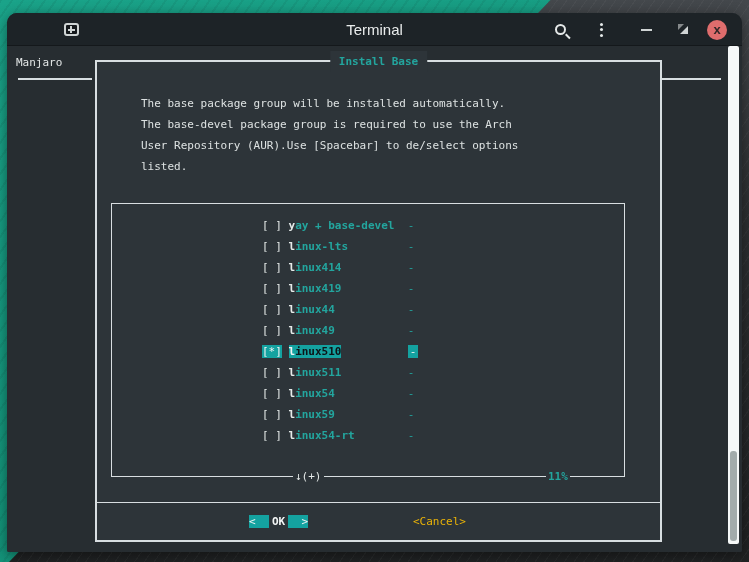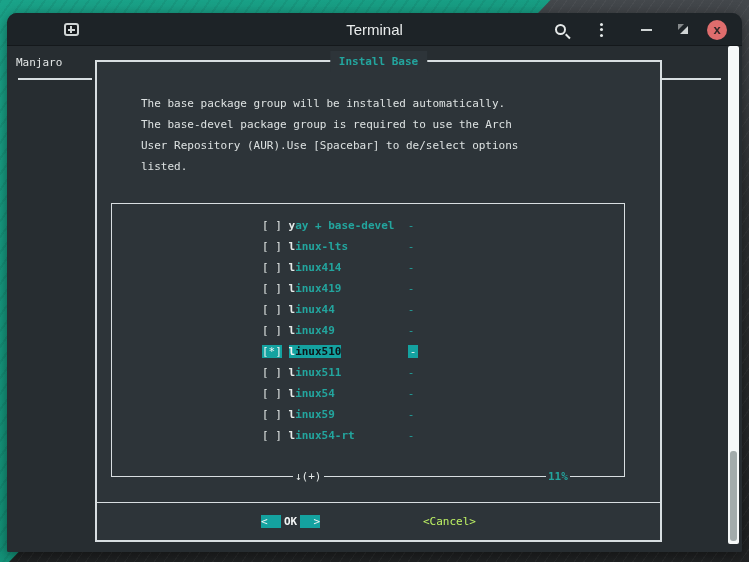--- a/index.html
+++ b/index.html
@@ -85,24 +85,24 @@
   .chk-row.sel .rest{color:var(--sel-dark);}
   .chk-row.sel .dash{background:var(--accent);color:#eef3f3;padding:0 2px;}
 
   .more-ind{position:absolute;left:181px;bottom:-11px;background:var(--dlg-bg);padding:0 2px;color:#e5eae9;}
   .pct{position:absolute;left:434px;bottom:-11px;background:var(--dlg-bg);padding:0 2px;
     color:var(--teal-text);font-weight:700;}
 
   .btn-sep{position:absolute;left:0;right:0;top:440px;height:1px;background:var(--line);}
   .btn-row{position:absolute;left:0;right:0;top:449px;height:21px;
     font-family:"DejaVu Sans Mono","Liberation Mono",monospace;}
-  .ok-btn{position:absolute;left:152px;white-space:pre;cursor:default;margin-left:12px;}
+  .ok-btn{position:absolute;left:152px;white-space:pre;cursor:default;}
   .ok-seg{background:var(--accent);color:#f0f4f4;}
   .ok-label{color:#f2f5f5;font-weight:700;padding:0 3px;}
-  .cancel-btn{position:absolute;left:326px;color:#bef264;cursor:default;}
+  .cancel-btn{position:absolute;left:316px;color:#eab308;cursor:default;}
 </style>
 </head>
 <body>
 
 <div class="desktop">
   <div class="wall-stripes"></div>
   <div class="wall-teal"></div>
 
   <div class="window">
 

